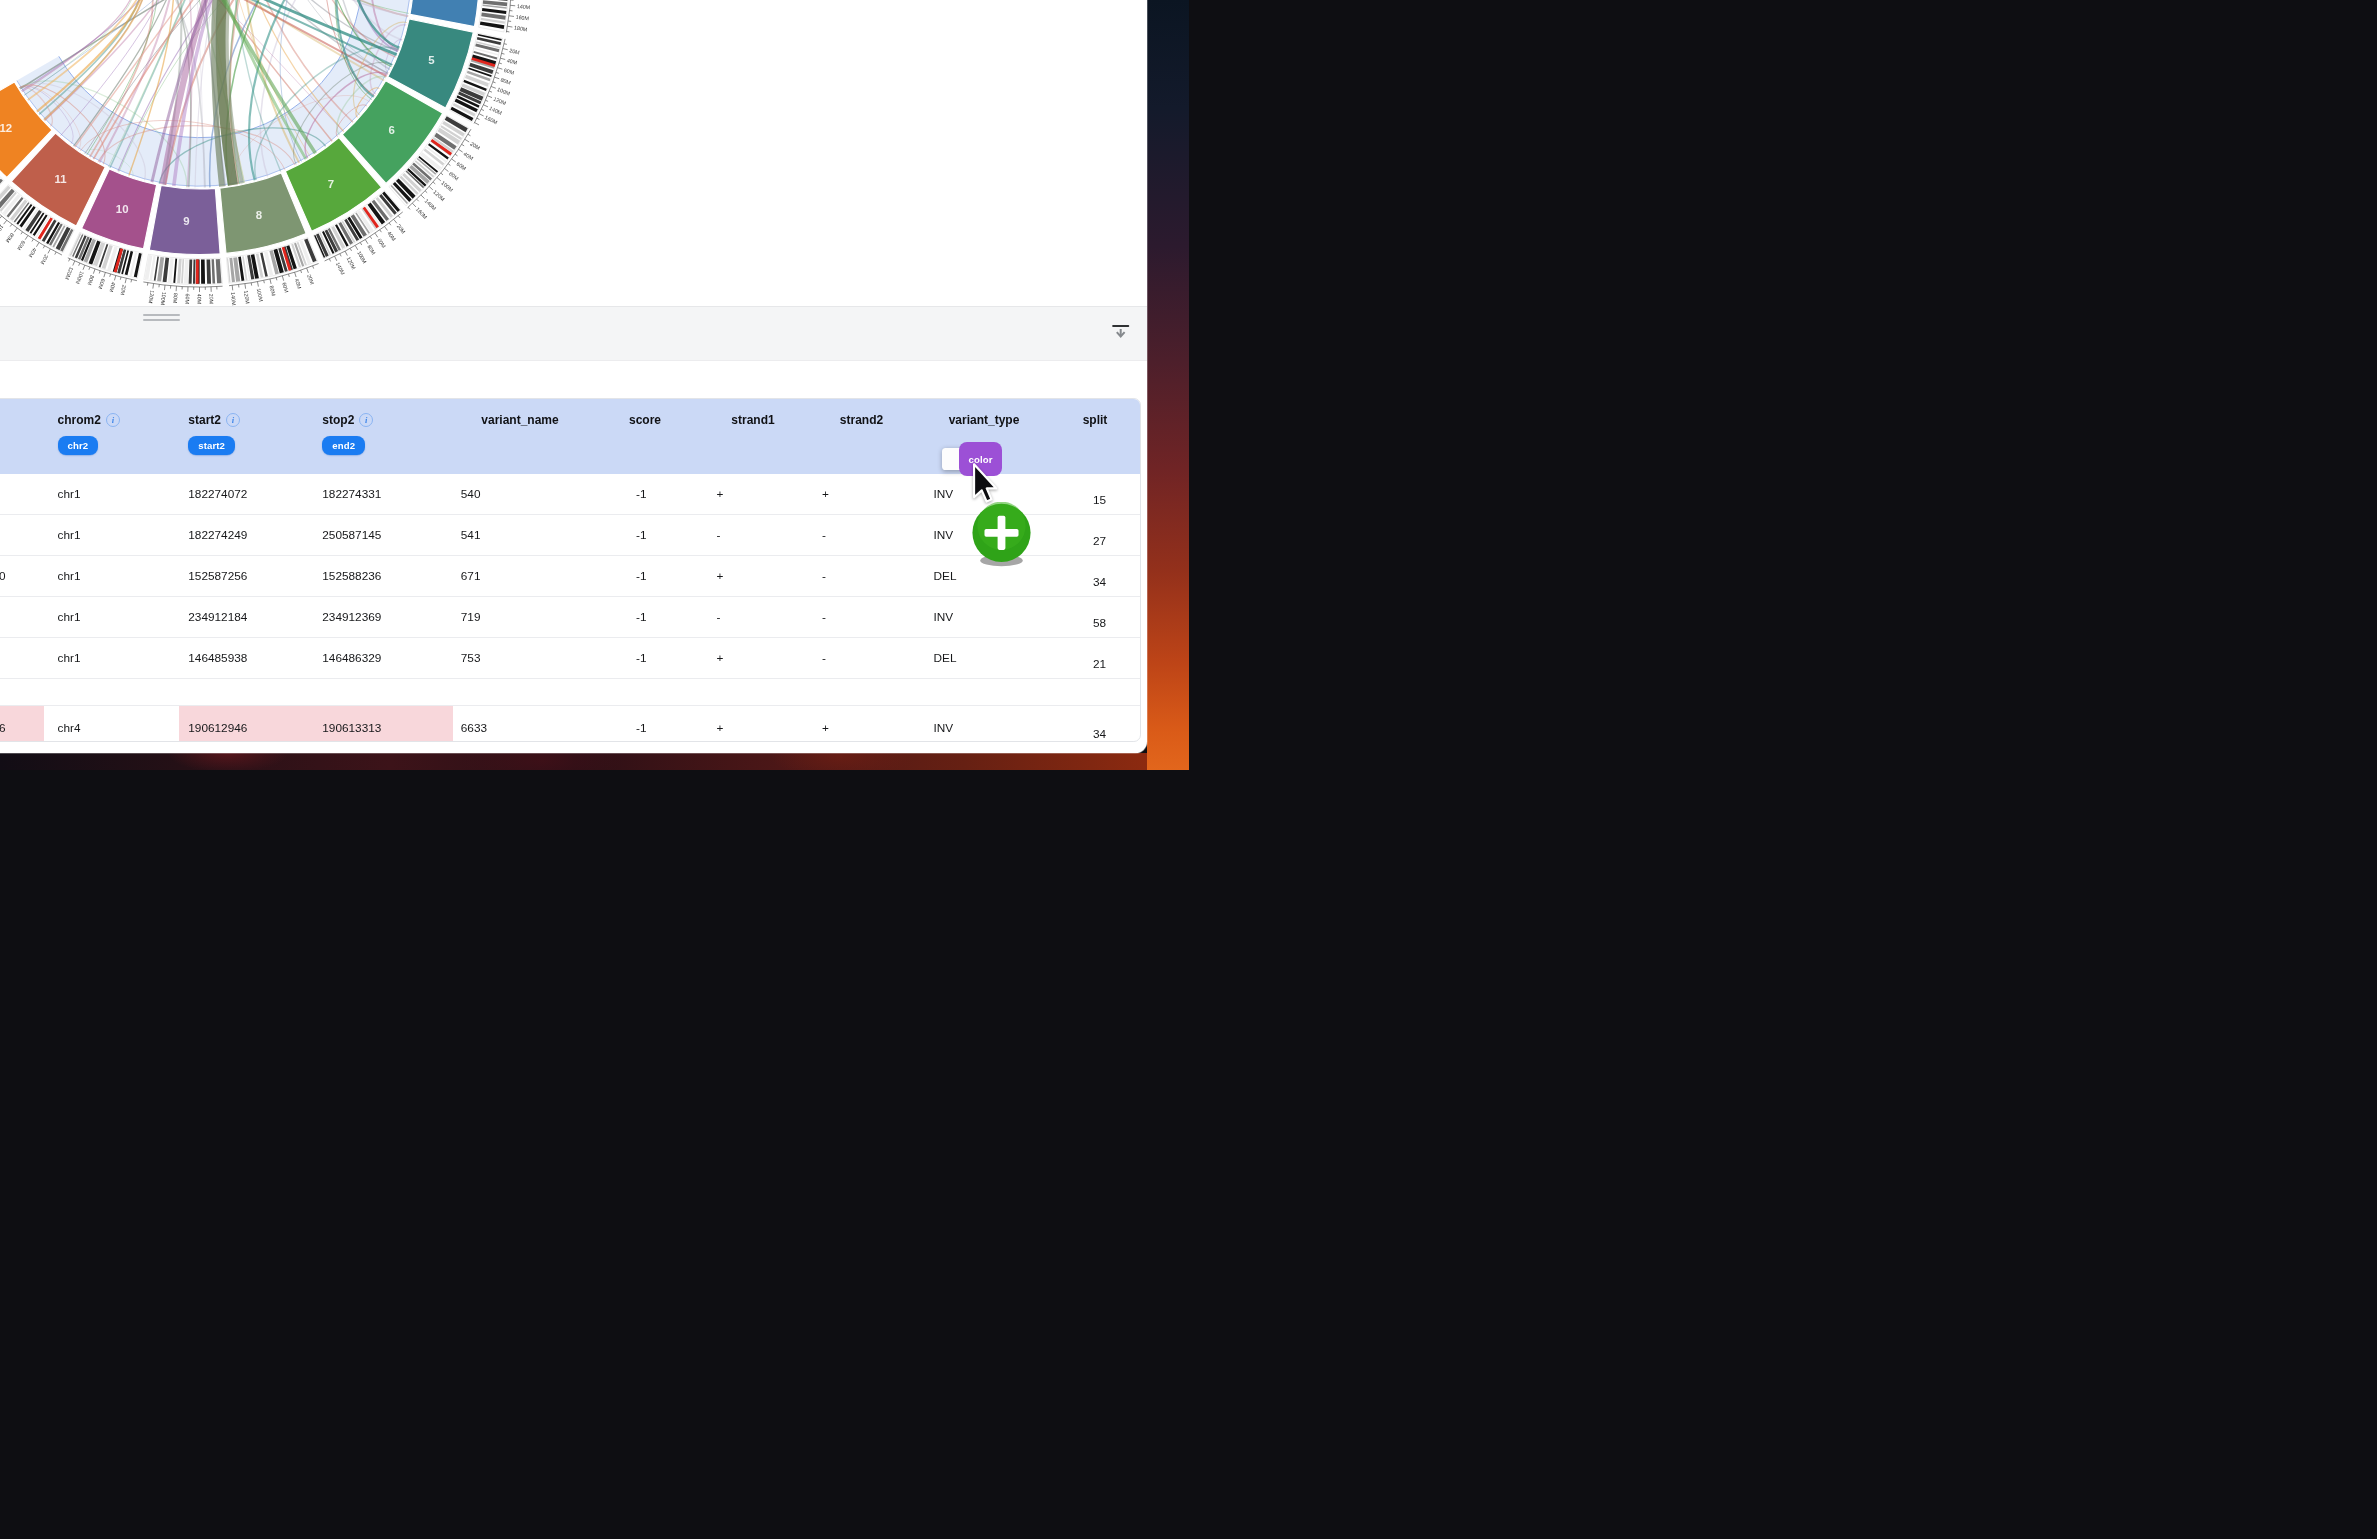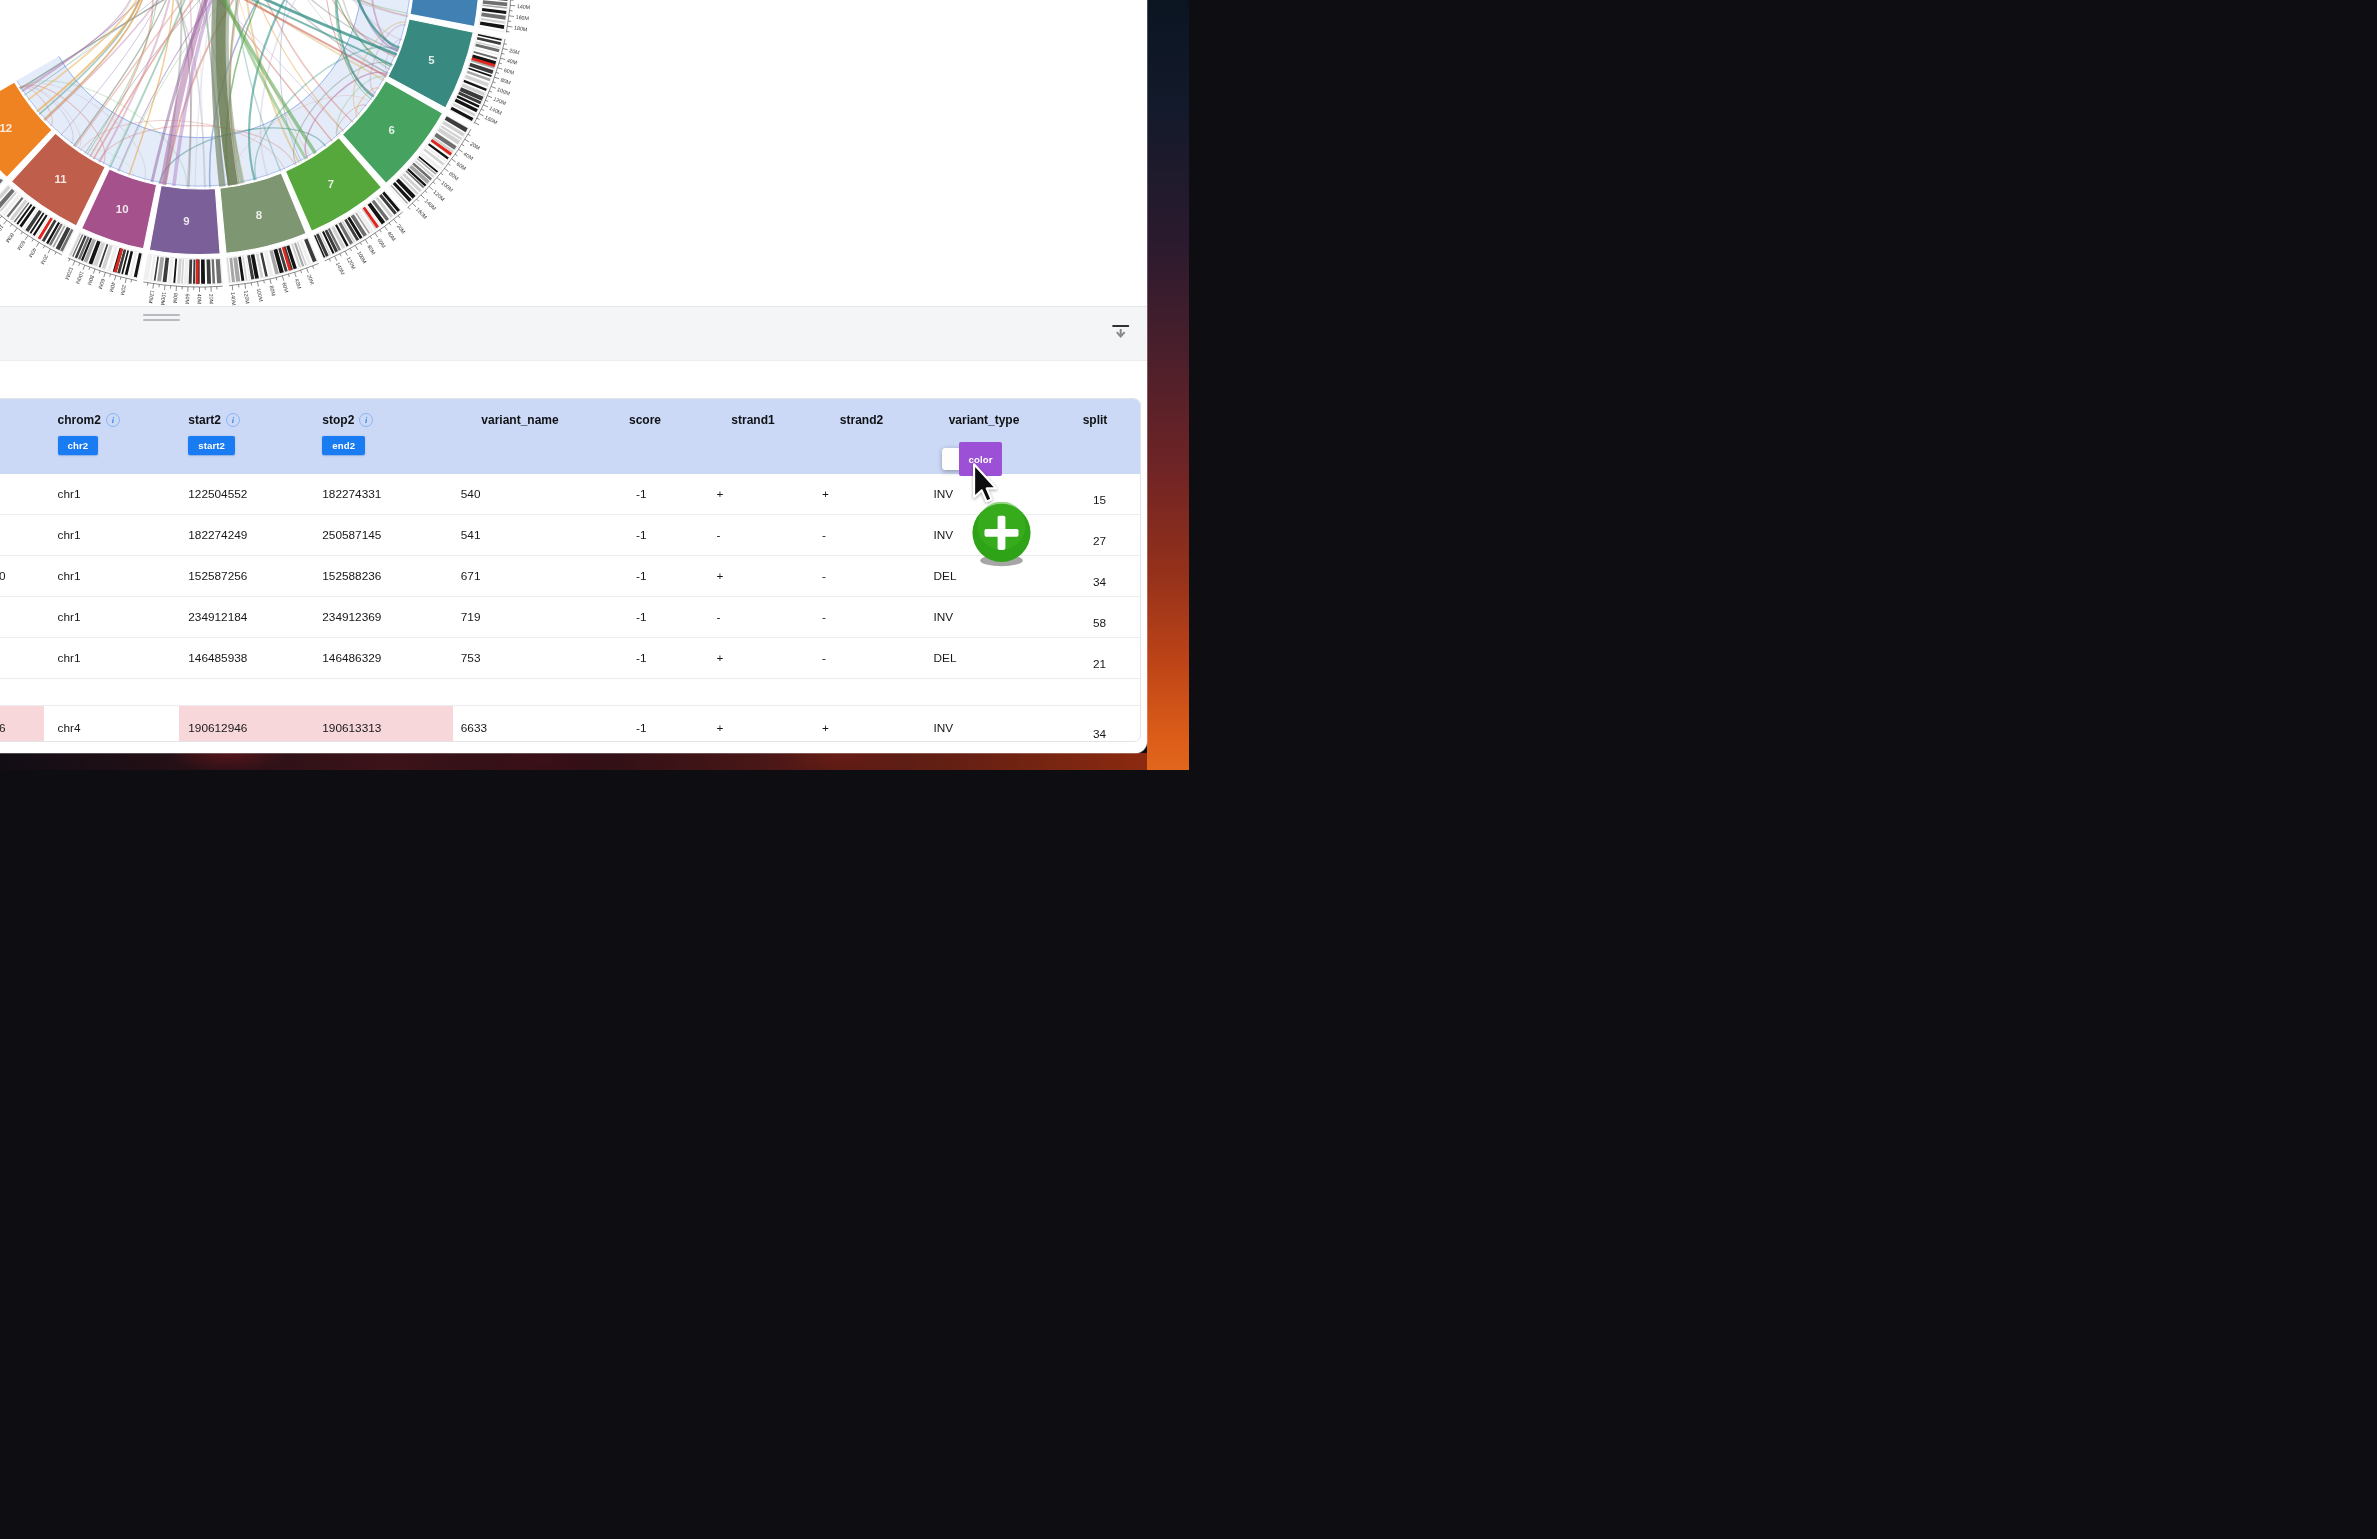--- a/index.html
+++ b/index.html
@@ -35,21 +35,21 @@
   .table-card{position:absolute;left:-43px;top:398px;width:1184px;height:344px;background:#fff;
     border:0.7px solid #e2e4e8;border-radius:0 7.1px 7.1px 0;box-sizing:border-box;overflow:hidden;}
   .tr{display:grid;grid-template-columns:86px 135px 134px 140px 134px 116px 100px 117px 128px 94px;}
   .thead{background:#cbd9f6;height:75px;align-items:flex-start;}
   .th{padding-top:14.3px;display:flex;flex-direction:column;gap:8.6px;min-width:0;}
   .th-line{display:flex;align-items:flex-start;gap:5px;font-size:12px;font-weight:700;color:#101114;line-height:14.3px;}
   .th.c-left .th-line{justify-content:flex-start;}
   .th.c-center .th-line{justify-content:center;}
   .th-badges{display:flex;}
   .badge{display:inline-flex;align-items:center;justify-content:center;height:18.5px;padding:0 10px;
-    border-radius:2px;color:#fff;font-size:9.6px;font-weight:700;letter-spacing:0.1px;}
+    border-radius:8px;color:#fff;font-size:9.6px;font-weight:700;letter-spacing:0.1px;}
   .badge.blue{background:#1a7cf2;box-shadow:0 0.7px 1.4px rgba(20,90,190,.35);}
   .badge.purple{background:#9c50d6;}
   .info-icon{width:12px;height:12px;border:1.4px solid #8ab4f2;border-radius:50%;color:#3f87ea;
     font-family:"Liberation Serif",serif;font-style:italic;font-weight:700;font-size:8.6px;
     display:inline-flex;align-items:center;justify-content:center;flex:none;}
   .p19{padding-left:13.5px;} .p13{padding-left:9.3px;}
 
   .tbody .tr{height:40px;border-top:0.7px solid #ebecef;align-items:center;font-size:11.8px;color:#17181a;}
   .tbody .tr:first-child{border-top:none;}
   .tbody .tr.spacer{height:26px;}
@@ -693,21 +693,21 @@
             </div>
         </div>
       </div>
 
       <div class="tbody">
         <div class="tr">
           <div class="td partial">
               <span></span>
             </div>
           <div class="td">chr1</div>
-          <div class="td">122504552</div>
+          <div class="td">182274072</div>
           <div class="td">182274331</div>
           <div class="td">540</div>
           <div class="td">-1</div>
           <div class="td">+</div>
           <div class="td">+</div>
           <div class="td">INV</div>
           <div class="td">15</div>
         </div>
         <div class="tr">
           <div class="td partial">

